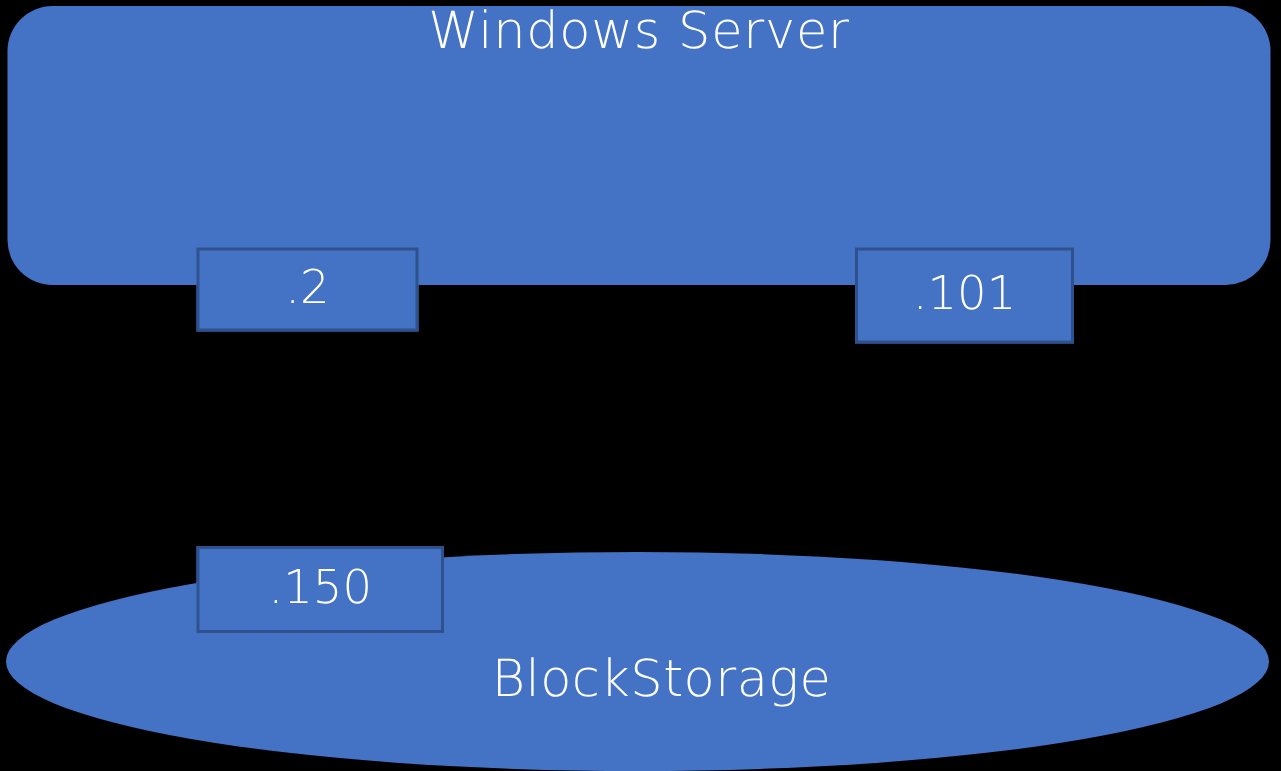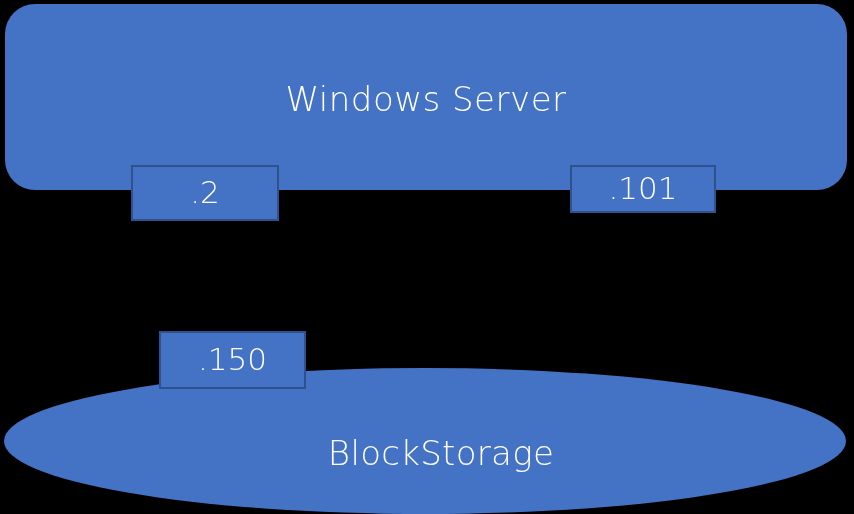--- a/index.html
+++ b/index.html
@@ -35,21 +35,20 @@
     left: 0;
     top: 0;
     width: 100%;
     text-align: center;
     color: #FFFFFF;
     font-family: "DejaVu Sans", "Liberation Sans", sans-serif;
     font-weight: 300;
     font-size: 34px;
     letter-spacing: 0.5px;
     line-height: 1;
-    margin-top: 78px;
     white-space: nowrap;
   }
 
   
   .storage-ellipse {
     position: absolute;
     left: 4px;
     top: 368px;
     width: 842px;
     height: 146px;
@@ -88,22 +87,22 @@
     font-size: 31px;
     line-height: 1;
     white-space: nowrap;
   }
   .ip-box-text {
     display: block;
     transform: translateY(-1px);
   }
 
   .ip-nic-a { left: 131px; top: 165px; width: 148px; height: 56px; }
-  .ip-nic-b { left: 570px; top: 165px; width: 146px; height: 48px; }
-  .ip-nic-c { left: 131px; top: 331px; width: 147px; height: 58px; margin-left: 28px; }
+  .ip-nic-b { left: 570px; top: 165px; width: 146px; height: 64px; }
+  .ip-nic-c { left: 131px; top: 364px; width: 165px; height: 58px; }
   .ip-nic-d { left: 570px; top: 359px; width: 147px; height: 57px; }
 </style>
 </head>
 <body>
 
 <div id="canvas">
 
   <div class="server-panel">
     <div class="server-label">Windows Server</div>
   </div>

